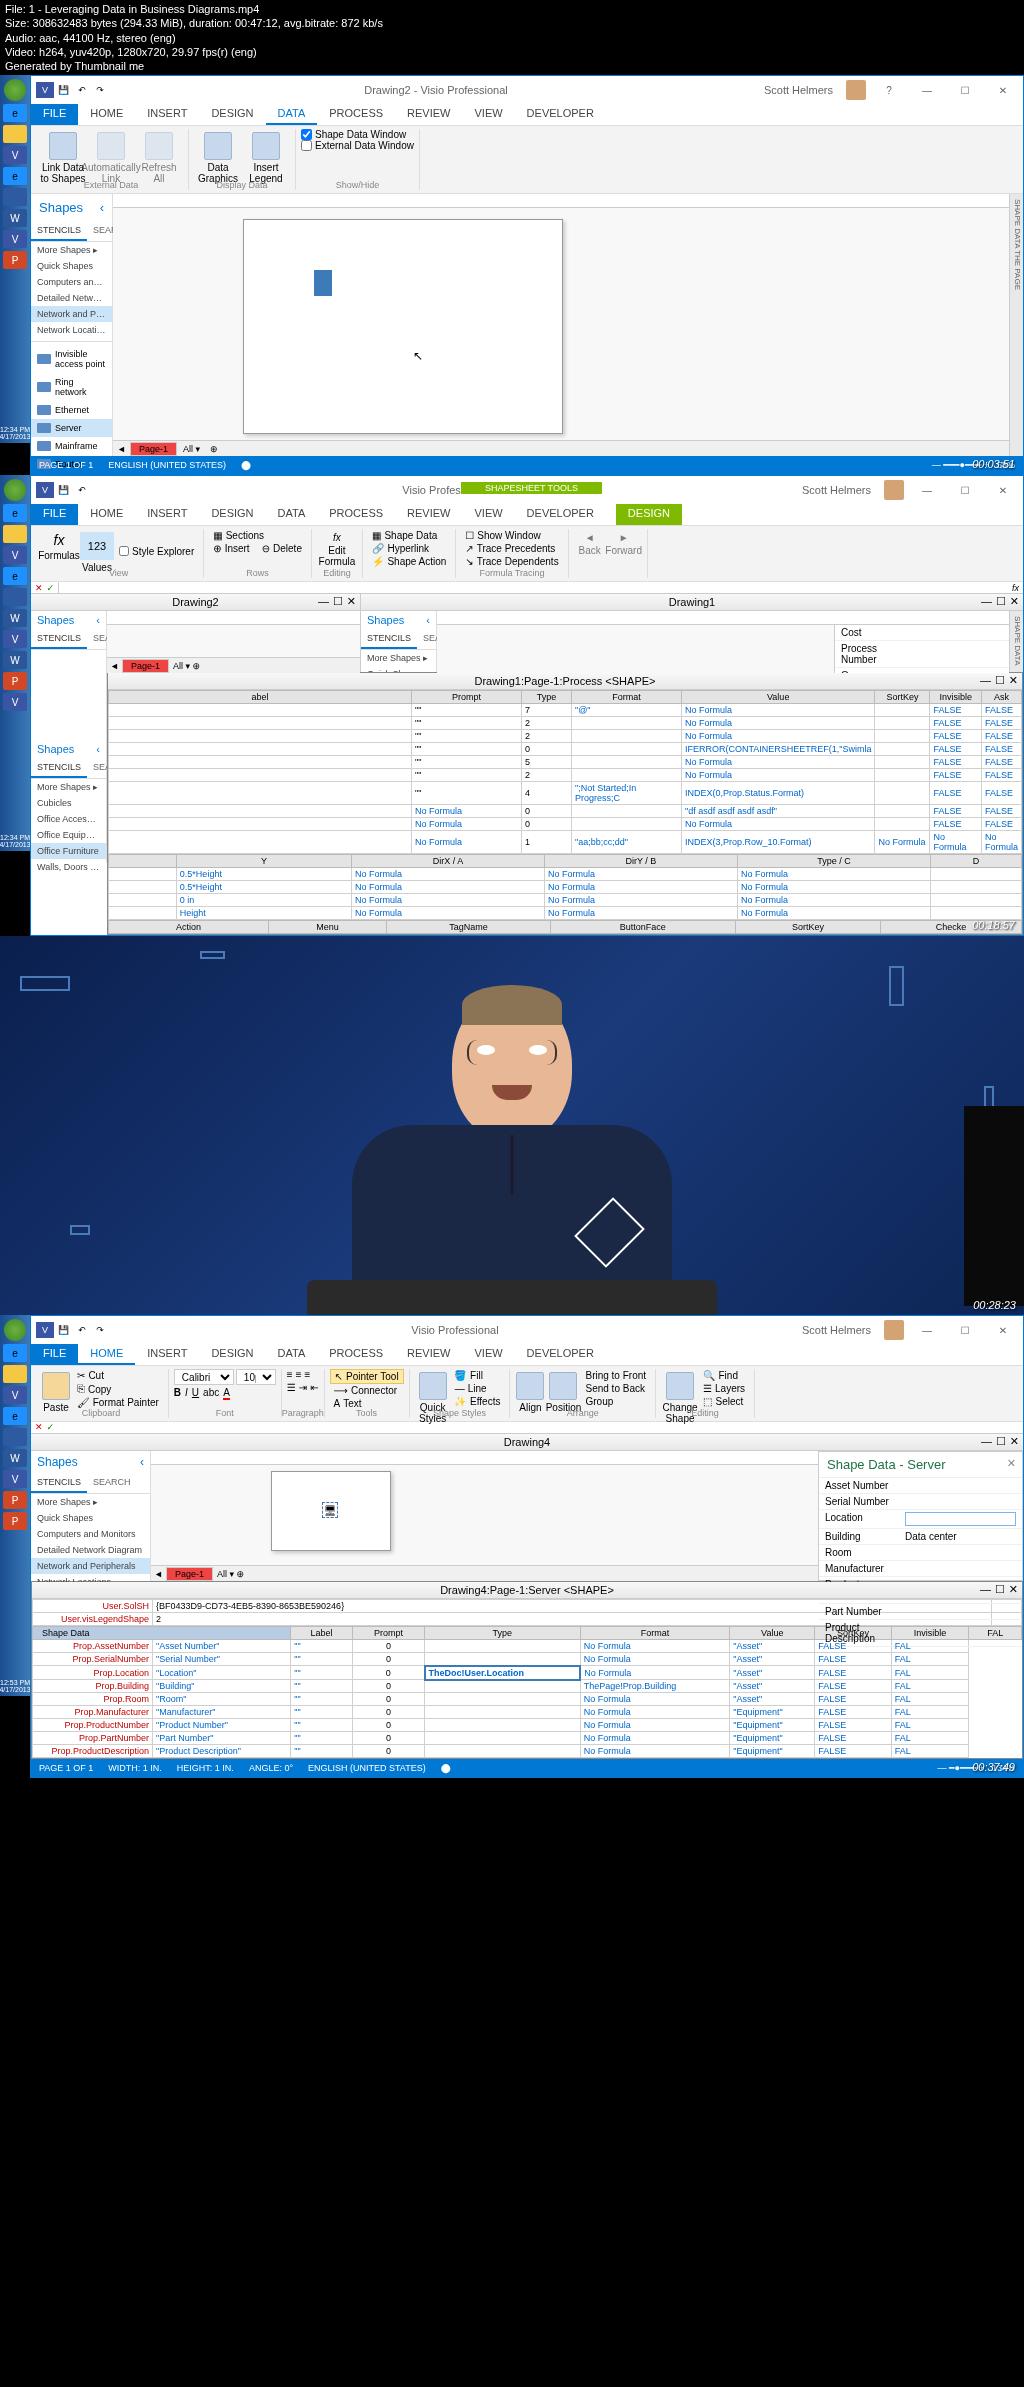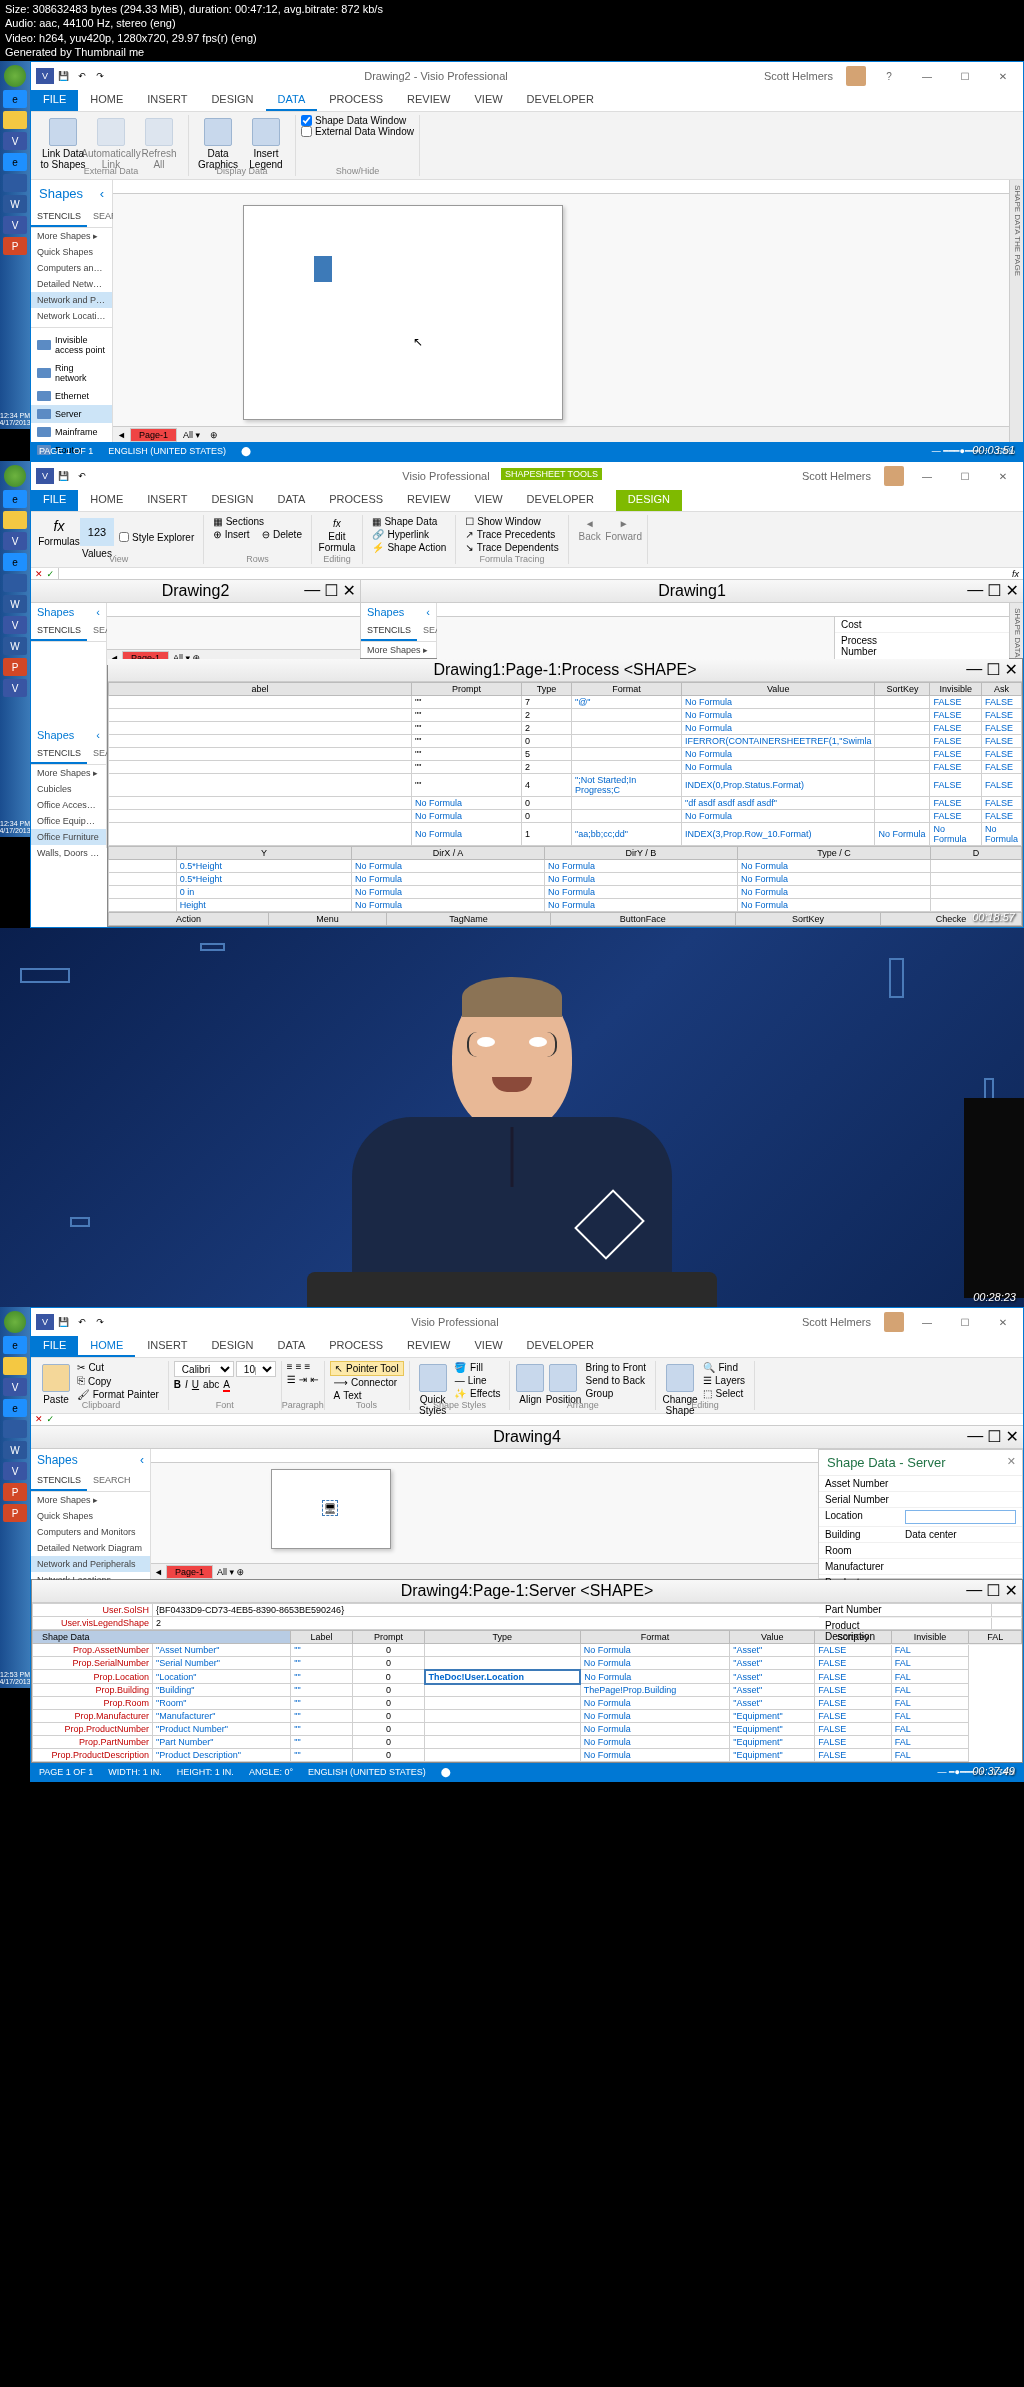--- a/index.html
+++ b/index.html
@@ -59,21 +59,21 @@
 .canvas-page { background: #fff; border: 1px solid #999; box-shadow: 2px 2px 4px rgba(0,0,0,0.2); position: absolute; }
 .page-tabs { position: absolute; bottom: 0; left: 0; height: 16px; display: flex; font-size: 9px; align-items: center; background: #f0f0f0; width: 100%; border-top: 1px solid #ccc; }
 .page-tab { padding: 1px 8px; background: #ef4444; border: 1px solid #ccc; }
 .side-panel-r { width: 14px; background: #e8e8e8; writing-mode: vertical-rl; font-size: 8px; padding: 5px 1px; border-left: 1px solid #ccc; color: #666; }
 
 .statusbar { height: 18px; background: #0078d4; color: #fff; font-size: 9px; display: flex; align-items: center; padding: 0 8px; gap: 15px; }
 .statusbar-right { margin-left: auto; display:flex; gap:8px; align-items:center; }
 
 
 .sheet-window { background: #fff; border: 1px solid #888; font-size: 9px; }
-.sheet-title { background: linear-gradient(#f8f8f8,#e8e8e8); padding: 2px 8px; text-align: center; font-size: 16px; border-bottom: 1px solid #ccc; position: relative; }
+.sheet-title { background: linear-gradient(#f8f8f8,#e8e8e8); padding: 2px 8px; text-align: center; font-size: 11px; border-bottom: 1px solid #ccc; position: relative; }
 .sheet-title .wc { position: absolute; right: 4px; top: 1px; display: flex; gap: 4px; }
 .sheet-grid { width: 100%; border-collapse: collapse; }
 .sheet-grid th { background: #e4e4e4; border: 1px solid #bbb; padding: 1px 9px; font-weight: normal; font-size: 9px; }
 .sheet-grid td { border: 1px solid #d0d0d0; padding: 1px 3px; font-size: 9px; height: 12px; }
 .sheet-grid td.blue { color: #0066cc; }
 .sheet-section { background: #e0e0e0; }
 
 
 .shape-data-panel { border: 1px solid #ccc; background: #fff; font-size: 10px; }
 .sdp-title { color: #217346; font-size: 13px; padding: 5px 8px; border-bottom: 1px solid #eee; position: relative; }
@@ -96,20 +96,21 @@
 
 .home-ribbon .rcombo { font-size: 10px; border: 1px solid #ccc; height: 16px; background: #fff; padding: 0 3px; }
 .prop-red { color: #c00000; text-align: right; }
 .guid { color: #000; }
 
 </style>
 </head>
 <body>
 
 <div class="file-info">
+  <div>File: 1 - Leveraging Data in Business Diagrams.mp4</div>
   <div>Size: 308632483 bytes (294.33 MiB), duration: 00:47:12, avg.bitrate: 872 kb/s</div>
   <div>Audio: aac, 44100 Hz, stereo (eng)</div>
   <div>Video: h264, yuv420p, 1280x720, 29.97 fps(r) (eng)</div>
   <div>Generated by Thumbnail me</div>
 </div>
 
 <div class="main-row">
   <div class="taskbar-left" style="height:368px">
     <div class="tb-icon" style="background:radial-gradient(#6db33f,#3c8527);border-radius:50%;width:22px;height:22px"></div>
     <div class="tb-icon" style="background:#1e90ff">e</div>
@@ -301,21 +302,21 @@
 
   <div class="visio-window" style="flex:1;position:relative">
     <div class="titlebar">
       <div class="titlebar-left">
         <span class="qat-btn" style="background:#3955a3;color:#fff;width:18px">V</span>
         <span class="qat-btn">💾</span>
         <span class="qat-btn">↶</span>
       </div>
       <div class="titlebar-center" style="display:flex;justify-content:center;gap:30px;position:relative">
         <span>Visio Professional</span>
-        <span style="position:absolute;right:200px;top:-2px;font-size:9px;background:#7fba00;color:#fff;padding:1px 4px">SHAPESHEET TOOLS</span>
+        <span style="position:absolute;right:200px;top:-2px;font-size:9px;background:#7fba00;color:#fff;padding:1px 24px">SHAPESHEET TOOLS</span>
       </div>
       <div class="titlebar-right">
         <span class="user-label">Scott Helmers</span>
         <span class="user-avatar"></span>
         <span class="win-ctrl">—</span>
         <span class="win-ctrl">☐</span>
         <span class="win-ctrl">✕</span>
       </div>
     </div>
     <div class="ribbon-tabs">

